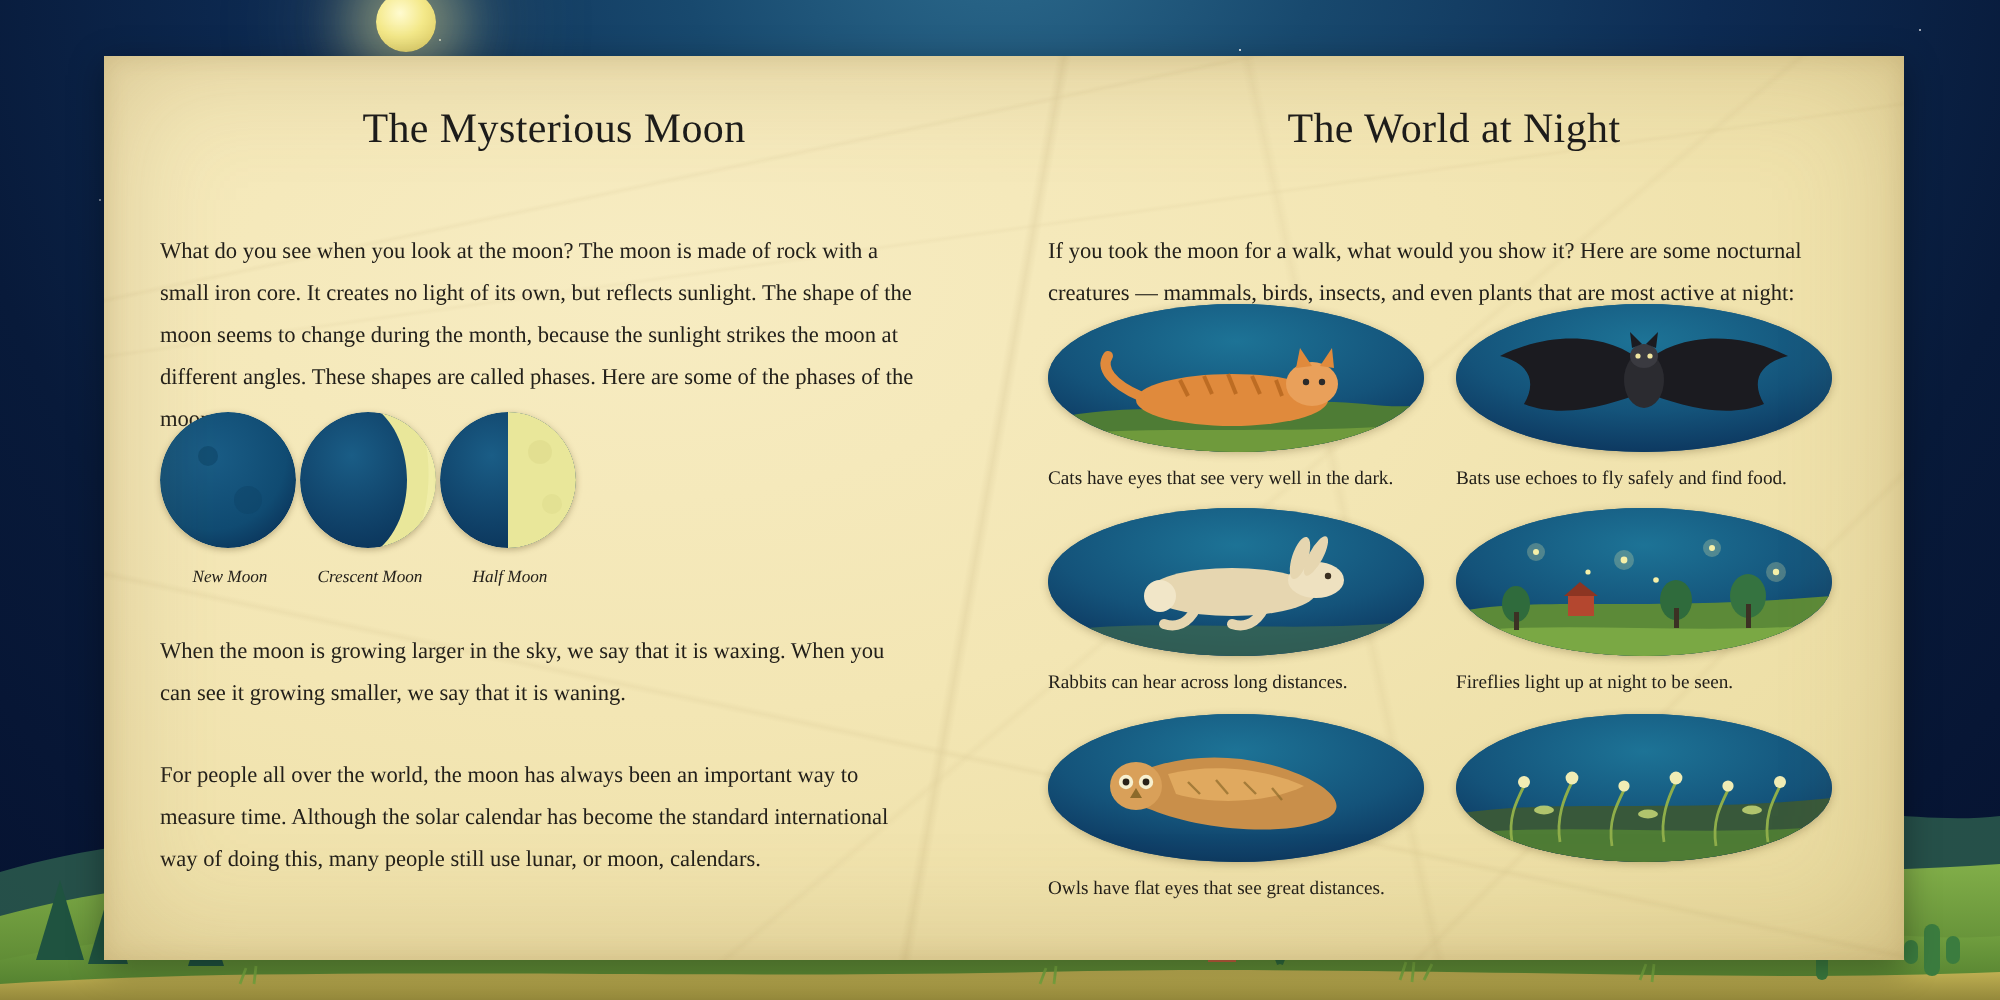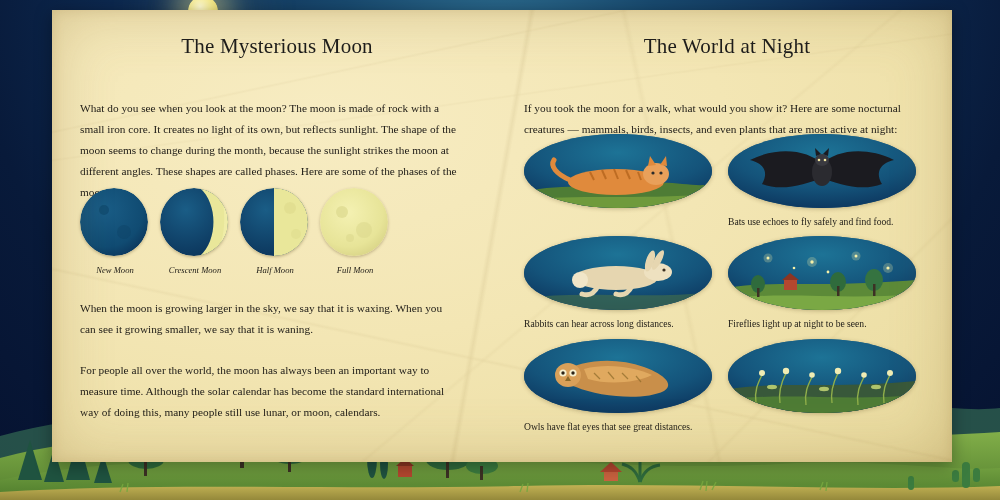--- a/index.html
+++ b/index.html
@@ -52,21 +52,21 @@
     background: radial-gradient(circle at 40% 35%, #fffbd0 0%, #f4e98a 45%, #d9c65c 100%);
     box-shadow: 0 0 26px 14px rgba(245,235,150,.40), 0 0 60px 26px rgba(200,200,120,.18);
   }
 
   
   .hills { position: absolute; left: 0; bottom: 0; width: 1000px; height: 160px; }
 
   
   .paper {
     position: absolute;
-    left: 52px; top: 10px;
+    left: 52px; top: 28px;
     width: 900px; height: 452px;
     background:
       radial-gradient(ellipse at 30% 25%, #f7ecc2 0%, #f3e6b4 45%, #eddfa6 80%, #e6d79a 100%);
     box-shadow: 0 4px 16px rgba(0,0,0,.35);
   }
   .paper::before {
     
     content: "";
     position: absolute; inset: 0;
     opacity: .18;
@@ -110,21 +110,21 @@
     font-size: 11.3px;
     line-height: 1.85;
     color: #23201a;
     font-family: "Liberation Serif", serif;
   }
 
   
   .lp1 { position: absolute; left: 28px; top: 88px; width: 378px; }
   .phases {
     position: absolute; left: 28px; top: 178px; width: 378px;
-    display: flex; gap: 10px; align-items: flex-end;
+    display: flex; align-items: flex-end;
   }
   .phase { width: 70px; text-align: center; }
   .disc {
     width: 68px; height: 68px; border-radius: 50%;
     position: relative; overflow: hidden;
     box-shadow: 0 1px 3px rgba(90,70,30,.35);
   }
   .phase-label {
     margin-top: 9px;
     font-size: 8.6px;
@@ -322,38 +322,20 @@
                   <rect x="34" y="0" width="34" height="68" fill="#e9e79a"></rect>
                   <circle cx="50" cy="20" r="6" fill="#dedb8c" opacity=".6"></circle>
                   <circle cx="56" cy="46" r="5" fill="#dedb8c" opacity=".5"></circle>
                 </g>
               </svg>
             </div>
             <div class="phase-label">Half Moon</div>
           </div>
 
 
-          <div class="phase">
-            <div class="disc">
-              <svg width="68" height="68" viewBox="0 0 68 68">
-                <defs>
-                  <radialGradient id="lit4" cx="42%" cy="36%" r="72%">
-                    <stop offset="0%" stop-color="#f4f1b2"></stop>
-                    <stop offset="70%" stop-color="#e7e498"></stop>
-                    <stop offset="100%" stop-color="#d6d184"></stop>
-                  </radialGradient>
-                </defs>
-                <circle cx="34" cy="34" r="34" fill="url(#lit4)"></circle>
-                <circle cx="22" cy="24" r="6" fill="#dcd88d" opacity=".7"></circle>
-                <circle cx="44" cy="42" r="8" fill="#dcd88d" opacity=".6"></circle>
-                <circle cx="30" cy="50" r="4" fill="#dcd88d" opacity=".6"></circle>
-              </svg>
-            </div>
-            <div class="phase-label">Full Moon</div>
-          </div>
 
         </div>
 
         <p class="body lp3">For people all over the world, the moon has always been an important way to measure time. Although the solar calendar has become the standard international way of doing this, many people still use lunar, or moon, calendars.</p>
         <p class="body lp2">When the moon is growing larger in the sky, we say that it is waxing. When you can see it growing smaller, we say that it is waning.</p>
       </div>
 
       <div class="col">
         <div class="title-right">
           <h1>The World at Night</h1>
@@ -388,20 +370,21 @@
                   <g stroke="#b5651d" stroke-width="2" opacity=".8">
                     <path d="M66,38 l4,8"></path>
                       <path d="M78,36 l4,9"></path>
                       <path d="M90,35 l4,10"></path>
                     <path d="M102,36 l4,9"></path>
                       <path d="M114,38 l3,8"></path>
                   </g>
                 </g>
               </svg>
             </div>
+            <div class="caption">Cats have eyes that see very well in the dark.</div>
           </div>
 
           <div class="cell">
             <div class="oval">
               <svg width="188" height="74" viewBox="0 0 188 74">
                 <rect width="188" height="74" fill="url(#ovc)"></rect>
                 <g fill="#1b1b20">
                   <path d="M94,30 C80,16 50,12 22,26 C38,30 40,40 34,50 C54,58 78,50 94,44 Z"></path>
                   <path d="M94,30 C108,16 138,12 166,26 C150,30 148,40 154,50 C134,58 110,50 94,44 Z"></path>
                   <ellipse cx="94" cy="38" rx="10" ry="14" fill="#2b2b30"></ellipse>

